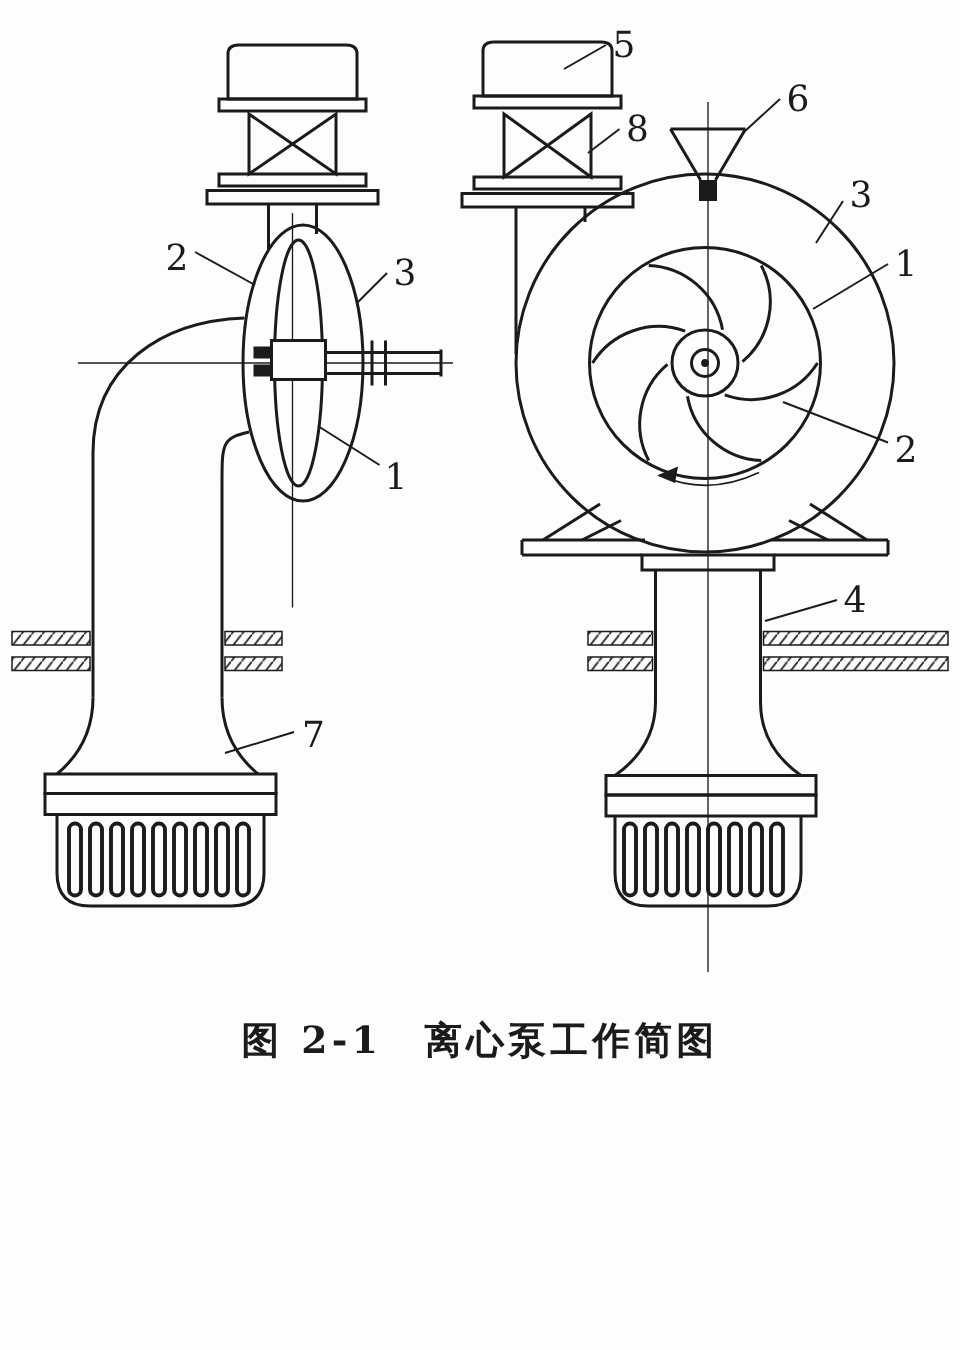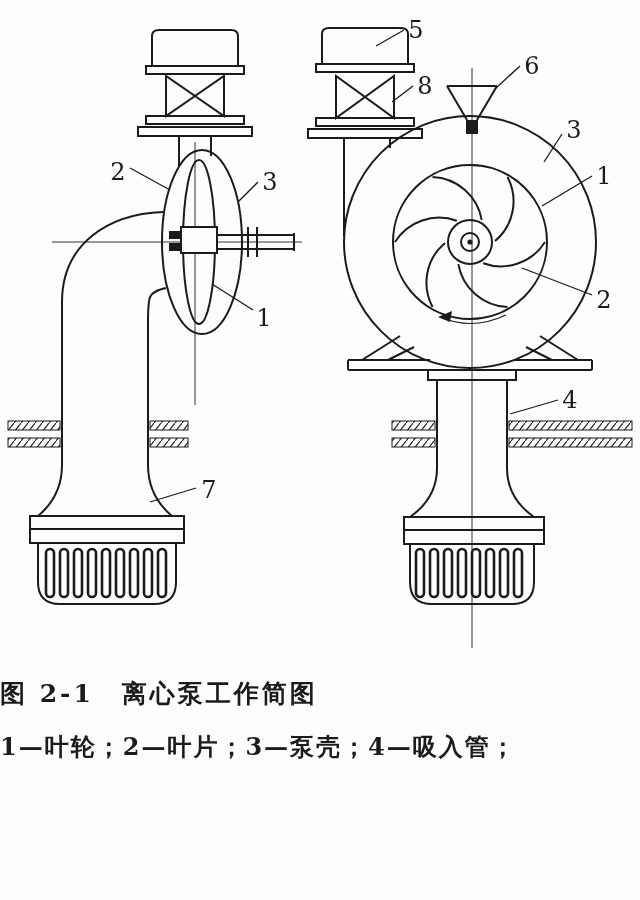--- a/index.html
+++ b/index.html
@@ -13,21 +13,21 @@
   svg{display:block;}
   .ln{fill:none;stroke:var(--ink);stroke-width:2;}
   .thin{fill:none;stroke:var(--ink);stroke-width:1.1;}
   .cl{stroke:var(--ink);stroke-width:0.9;fill:none;}
   .plate{fill:none;stroke:var(--ink);stroke-width:2;}
   .fillk{fill:var(--ink);stroke:none;}
   .slot{fill:none;stroke:var(--ink);stroke-width:2.6;}
   .leader{stroke:var(--ink);stroke-width:1.3;}
   .callout{font:24px "DejaVu Serif",serif;fill:var(--ink);}
   .hatchrect{fill:url(#hatch);stroke:var(--ink);stroke-width:1;}
-  .caption-block{}
+  .caption-block{text-align:center;}
   .fig-title{
     margin-top:18px;font-size:25px;font-weight:bold;letter-spacing:3px;line-height:32px;
   }
   .legend-line{
     font-size:24px;font-weight:bold;letter-spacing:2px;line-height:26px;margin-top:24px;
   }
 </style>
 </head>
 <body style="background: rgb(253, 253, 253);">
 
@@ -193,14 +193,13 @@
     <line class="leader" x1="592" y1="295" x2="522" y2="268"></line>
     <text class="callout" x="604" y="308" text-anchor="middle">2</text>
 
     <line class="leader" x1="558" y1="400" x2="510" y2="414"></line>
     <text class="callout" x="570" y="408" text-anchor="middle">4</text>
   </g>
 </svg>
 
 <div class="caption-block">
   <div class="fig-title">图 2-1　离心泵工作简图</div>
-  <div class="legend-line">1—叶轮；2—叶片；3—泵壳；4—吸入管；</div>
 </div>
 
 </body></html>

